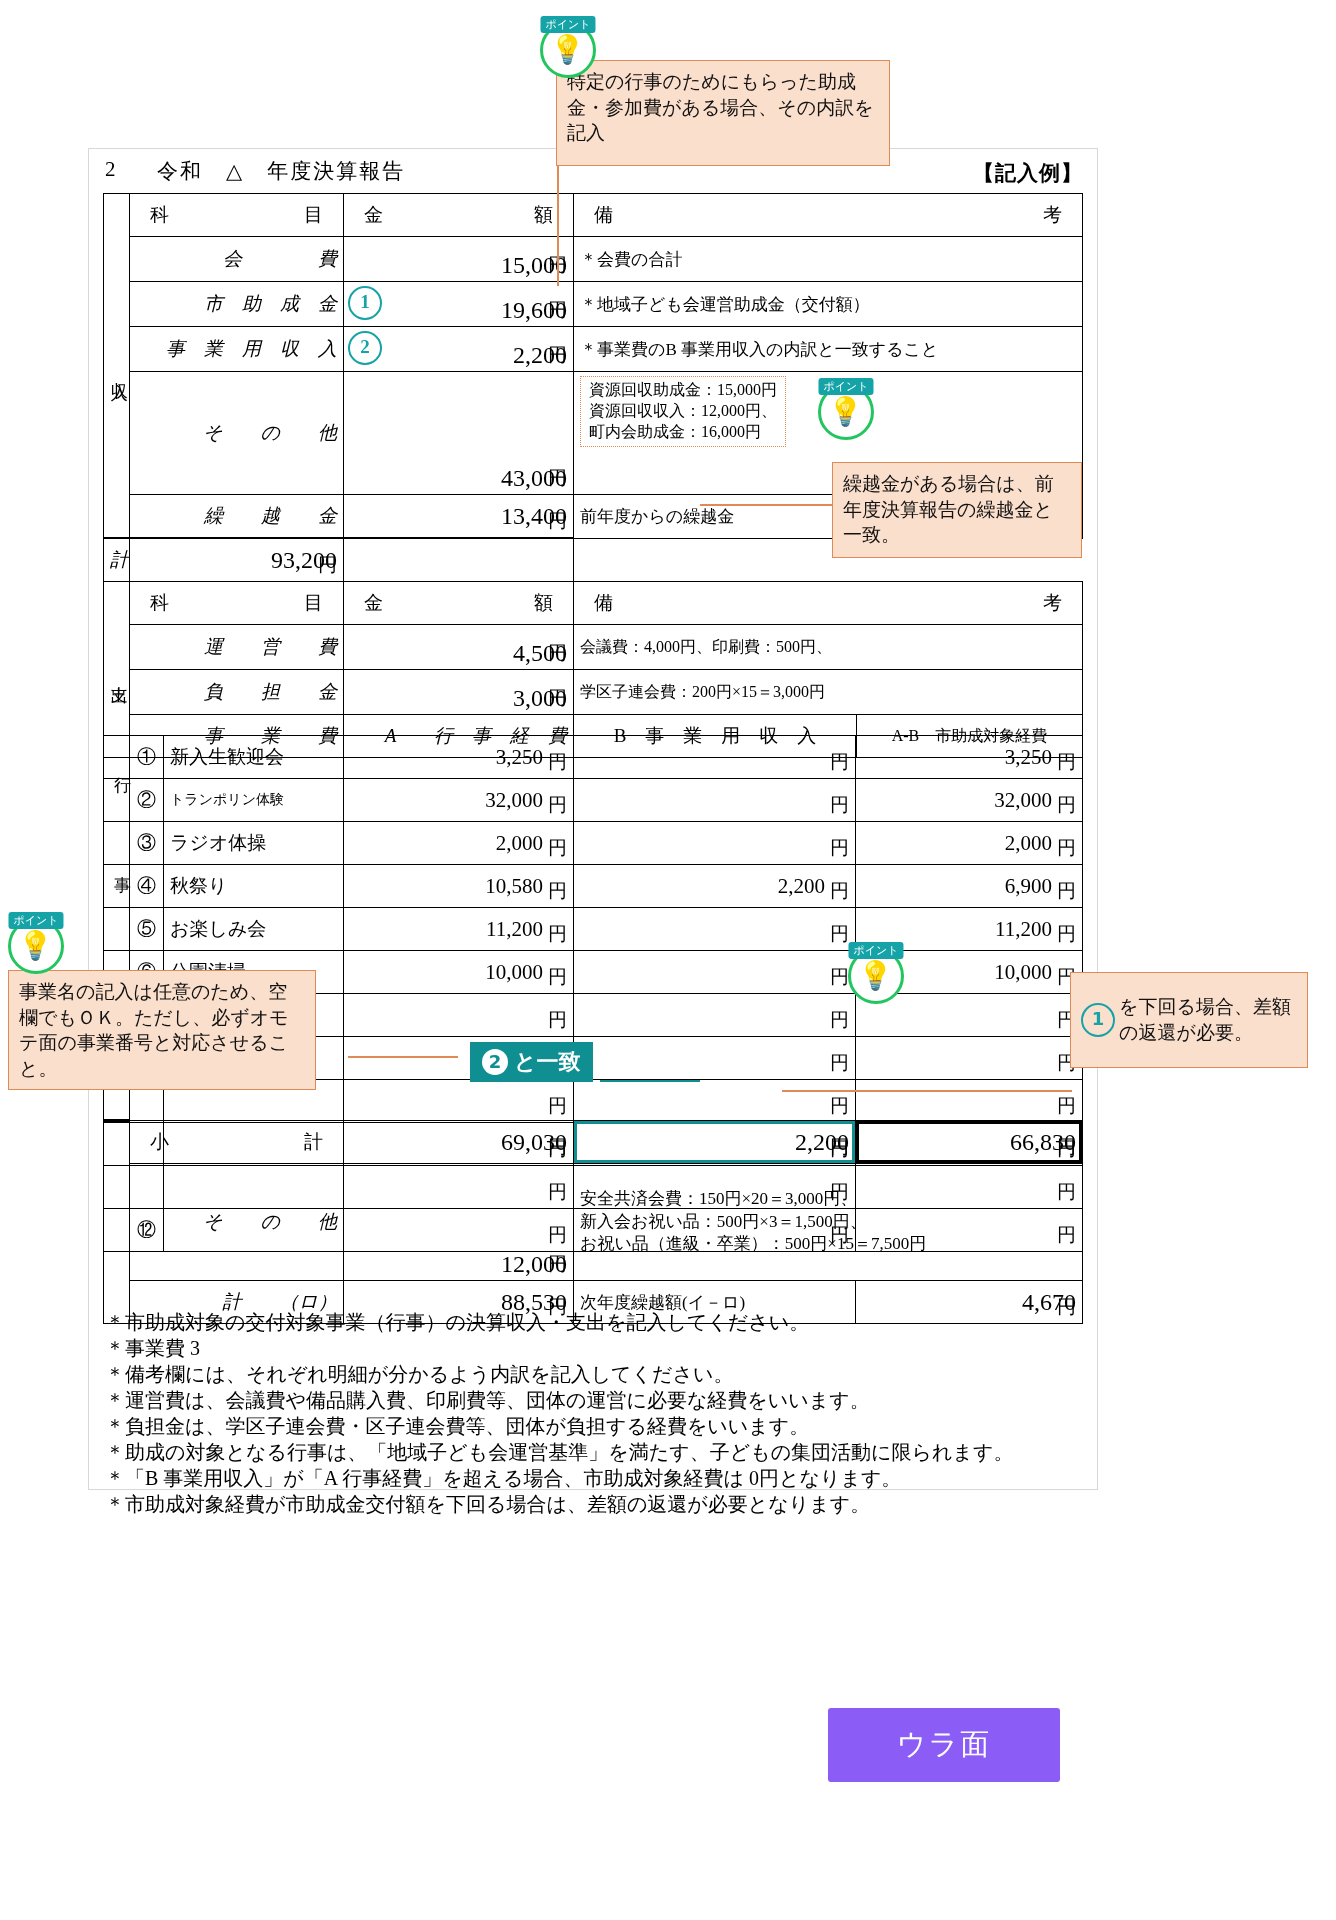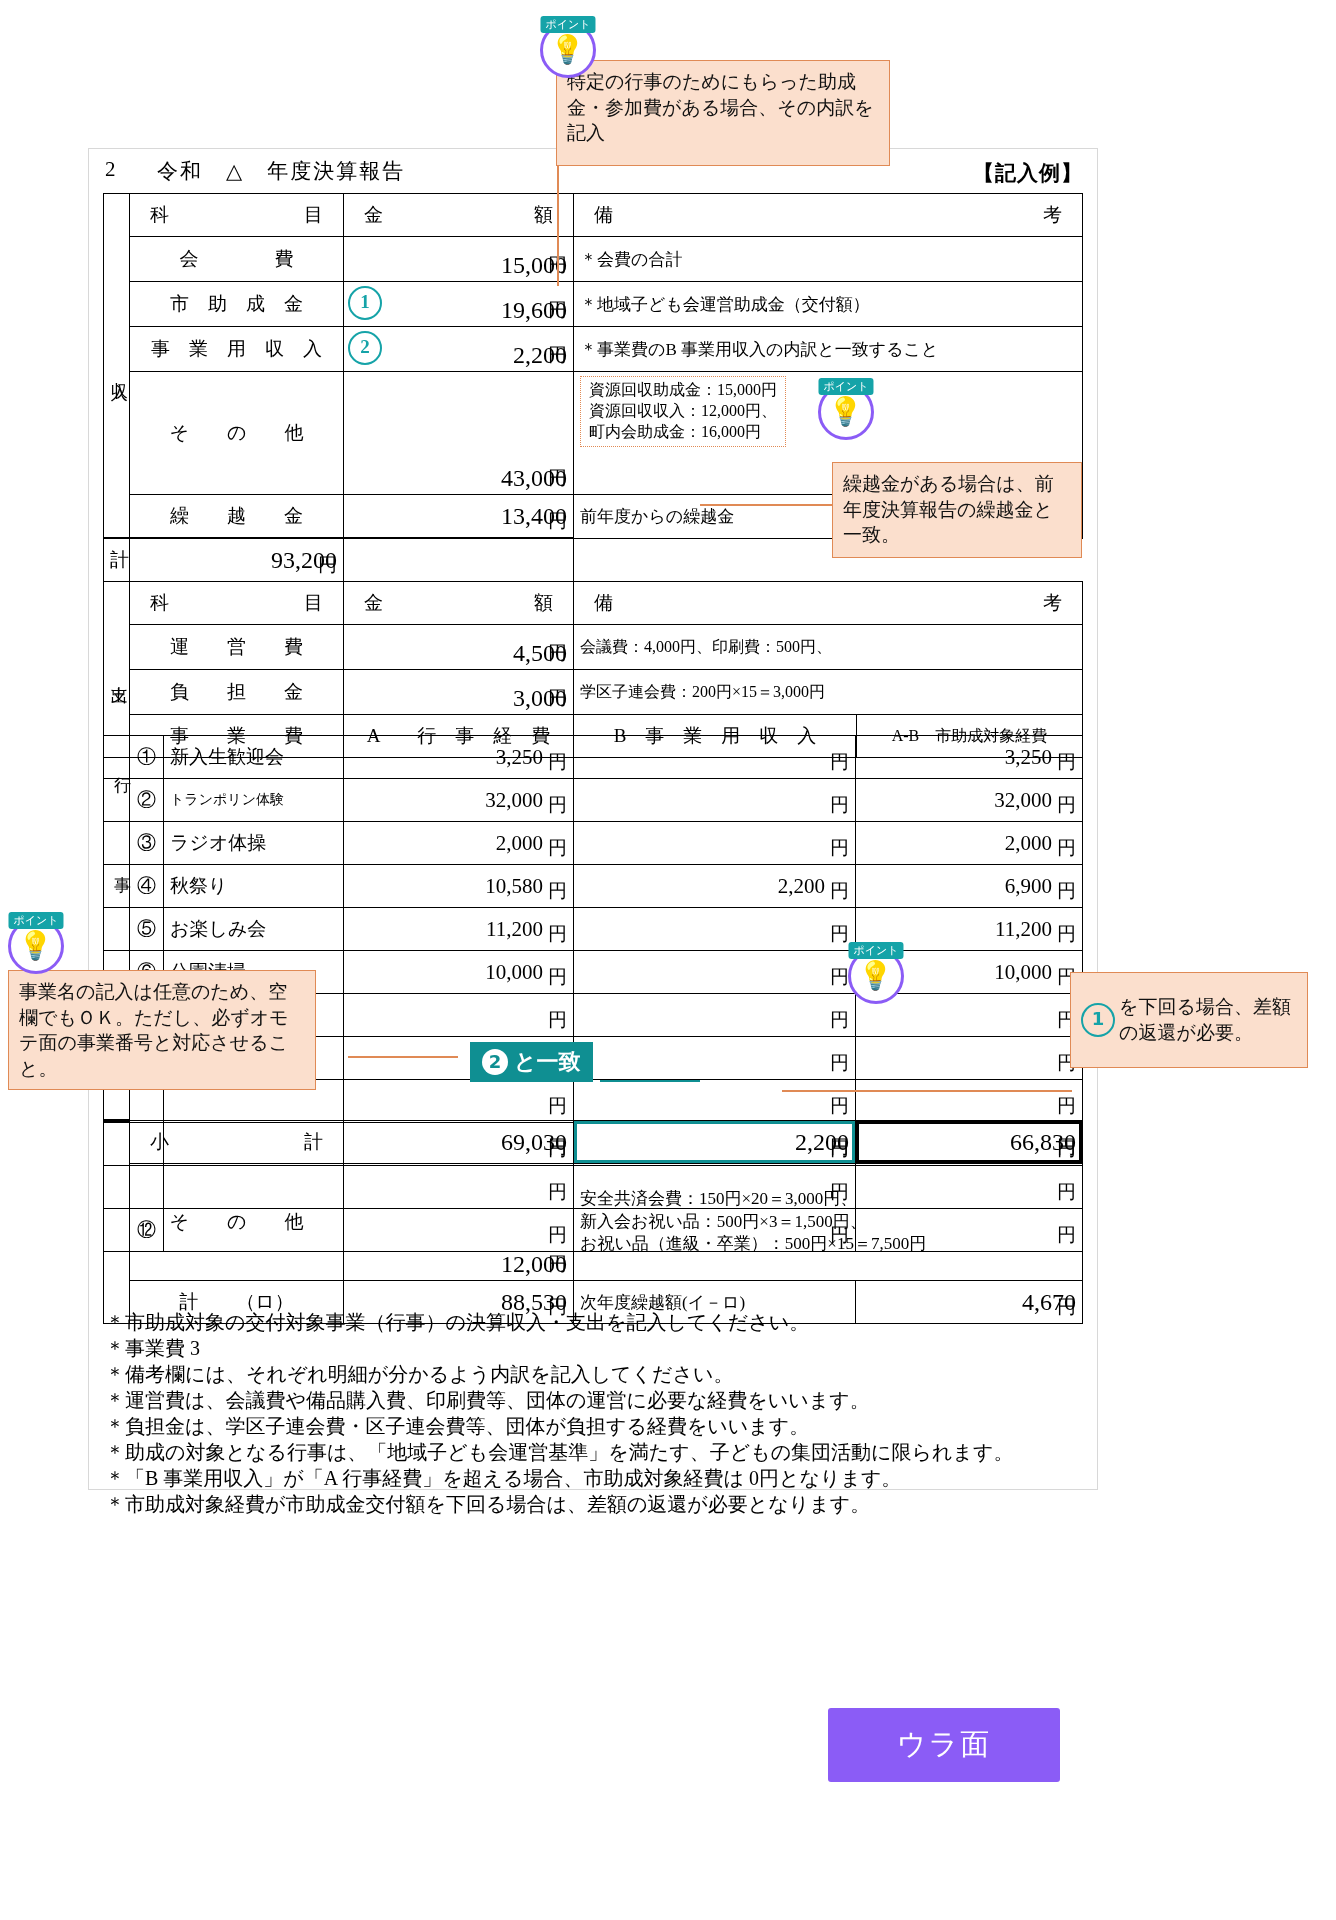--- a/index.html
+++ b/index.html
@@ -27,21 +27,21 @@
     font-size:19px;
   }
   table.form td{
     border:1px solid #000;padding:0 6px;height:42px;vertical-align:middle;
     overflow:hidden;white-space:nowrap;
   }
   .sect{width:26px;text-align:center;font-size:17px;padding:0;line-height:1.05;
         border-left:3px solid #000;border-right:2px solid #000;}
   .vtxt{writing-mode:vertical-rl;display:inline-block;letter-spacing:1px;}
   .spread{display:flex;justify-content:space-between;padding:0 14px;}
-  .ctr{text-align:center;}
+  .ctr{text-align:right;font-style:italic;}
   .amt{text-align:right;position:relative;padding-right:34px;font-size:24px;}
   .amt .yen{position:absolute;right:6px;bottom:3px;font-size:19px;}
   .amt.low{vertical-align:bottom;padding-bottom:2px;}
   .thickbot td{border-bottom:3px solid #000;}
   .thicktop td{border-top:3px solid #000;}
   .note{font-size:17px;}
   .small{font-size:16px;}
 
   .circ{
     display:inline-block;width:30px;height:30px;border:2px solid #15a3a8;
@@ -62,21 +62,21 @@
   .notes div{white-space:nowrap;}
 
   
   .callout{
     position:absolute;background:#fbdfcd;border:1px solid #e08a55;
     font-family:"DejaVu Sans","Liberation Sans",sans-serif;
     font-size:19px;line-height:1.35;color:#111;padding:8px 10px;box-sizing:border-box;
   }
   .bulb{
     position:absolute;width:56px;height:56px;border-radius:50%;
-    background:#fff;border:3px solid #8b5cf6;box-sizing:border-box;
+    background:#fff;border:3px solid #22c55e;box-sizing:border-box;
     display:flex;align-items:center;justify-content:center;
   }
   .bulb .g{font-size:28px;color:#15a3a8;line-height:1;}
   .bulbtag{
     position:absolute;top:-9px;left:50%;transform:translateX(-50%);
     background:#15a3a8;color:#fff;font-size:11px;padding:1px 5px;border-radius:3px;
     font-family:"DejaVu Sans","Liberation Sans",sans-serif;white-space:nowrap;
   }
   .leader{position:absolute;border-left:2px solid #e08a55;}
   .leader-h{position:absolute;border-top:2px solid #e08a55;}

